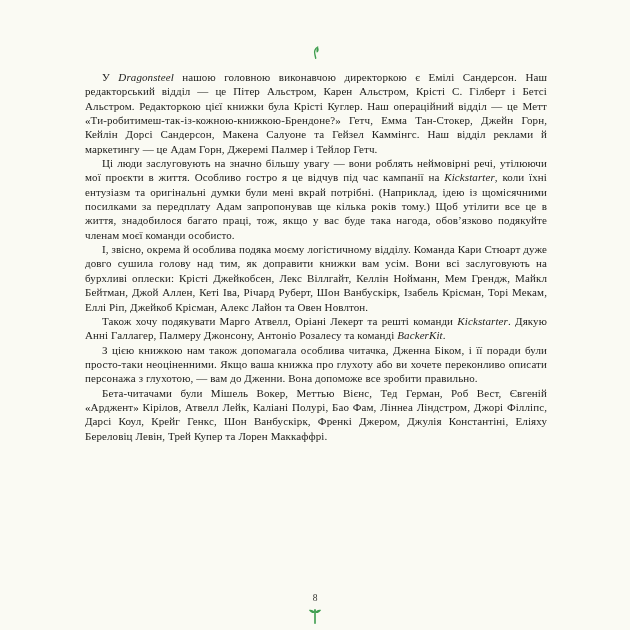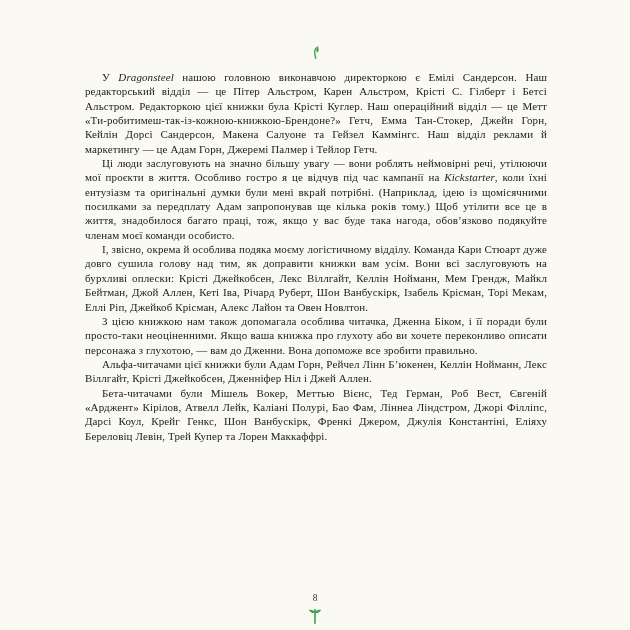--- a/index.html
+++ b/index.html
@@ -82,22 +82,22 @@
     <svg width="15" height="16" viewBox="0 0 20 20" aria-hidden="true">
       <path class="stroke" d="M13 2 C9 4.5 8.2 8.5 9.2 12 L10.3 17"></path>
       <path class="fill" d="M13 2 C15 4.8 14.6 8 11.8 9.8 C10.6 6.6 11.1 4 13 2 Z"></path>
     </svg>
   </div>
 
   <div class="text-block">
       <p class="para"><span>У </span><i>Dragonsteel</i><span> нашою головною виконавчою директоркою є Емілі Сандерсон. Наш редакторський відділ — це Пітер Альстром, Карен Альстром, Крісті С. Гілберт і Бетсі Альстром. Редакторкою цієї книжки була Крісті Куглер. Наш операційний відділ — це Метт «Ти-робитимеш-так-із-кожною-книжкою-Брендоне?» Гетч, Емма Тан-Стокер, Джейн Горн, Кейлін Дорсі Сандерсон, Макена Салуоне та Гейзел Каммінгс. Наш відділ реклами й маркетингу — це Адам Горн, Джеремі Палмер і Тейлор Гетч.</span></p>
       <p class="para"><span>Ці люди заслуговують на значно більшу увагу — вони роблять неймовірні речі, утілюючи мої проєкти в життя. Особливо гостро я це відчув під час кампанії на </span><i>Kickstarter</i><span>, коли їхні ентузіазм та оригінальні думки були мені вкрай потрібні. (Наприклад, ідею із щомісячними посилками за передплату Адам запропонував ще кілька років тому.) Щоб утілити все це в життя, знадобилося багато праці, тож, якщо у вас буде така нагода, обов’язково подякуйте членам моєї команди особисто.</span></p>
       <p class="para"><span>І, звісно, окрема й особлива подяка моєму логістичному відділу. Команда Кари Стюарт дуже довго сушила голову над тим, як доправити книжки вам усім. Вони всі заслуговують на бурхливі оплески: Крісті Джейкобсен, Лекс Віллгайт, Келлін Нойманн, Мем Грендж, Майкл Бейтман, Джой Аллен, Кеті Іва, Річард Руберт, Шон Ванбускірк, Ізабель Крісман, Торі Мекам, Еллі Ріп, Джейкоб Крісман, Алекс Лайон та Овен Новлтон.</span></p>
+      <p class="para"><span>Також хочу подякувати Марго Атвелл, Оріані Лекерт та решті команди </span><i>Kickstarter</i><span>. Дякую Анні Галлагер, Палмеру Джонсону, Антоніо Розалесу та команді </span><i>BackerKit</i><span>.</span></p>
       <p class="para"><span>З цією книжкою нам також допомагала особлива читачка, Дженна Біком, і її поради були просто-таки неоціненними. Якщо ваша книжка про глухоту або ви хочете переконливо описати персонажа з глухотою, — вам до Дженни. Вона допоможе все зробити правильно.</span></p>
-      <p class="para"><span>Альфа-читачами цієї книжки були Адам Горн, Рейчел Лінн Б’юкенен, Келлін Нойманн, Лекс Віллгайт, Крісті Джейкобсен, Дженніфер Ніл і Джей Аллен.</span></p>
       <p class="para"><span>Бета-читачами були Мішель Вокер, Меттью Вієнс, Тед Герман, Роб Вест, Євгеній «Арджент» Кірілов, Атвелл Лейк, Каліані Полурі, Бао Фам, Ліннеа Ліндстром, Джорі Філліпс, Дарсі Коул, Крейг Генкс, Шон Ванбускірк, Френкі Джером, Джулія Константіні, Еліяху Береловіц Левін, Трей Купер та Лорен Маккаффрі.</span></p>
     </div>
 
   <div class="page-number">8</div>
 
   <div class="ornament-bottom">
     <svg width="18" height="18" viewBox="0 0 20 20" aria-hidden="true">
       <path class="stroke" d="M10 18 C10 13 10 8 10 3"></path>
       <path class="fill" d="M10 6.5 C7 7 4.8 6 3.2 3.2 C6.4 2.6 8.9 3.8 10 6.5 Z"></path>
       <path class="fill" d="M10 6.5 C13 7 15.2 6 16.8 3.2 C13.6 2.6 11.1 3.8 10 6.5 Z"></path>

